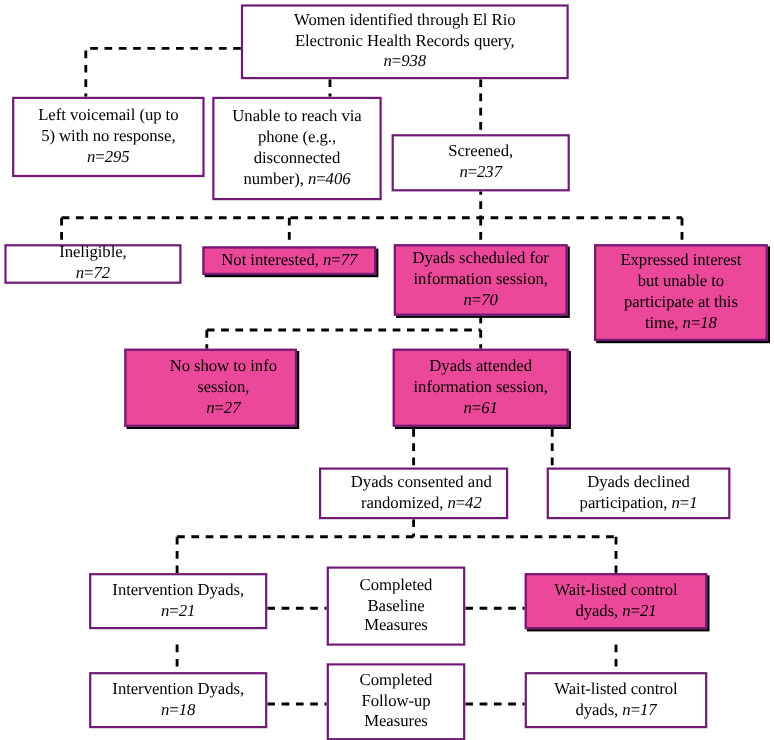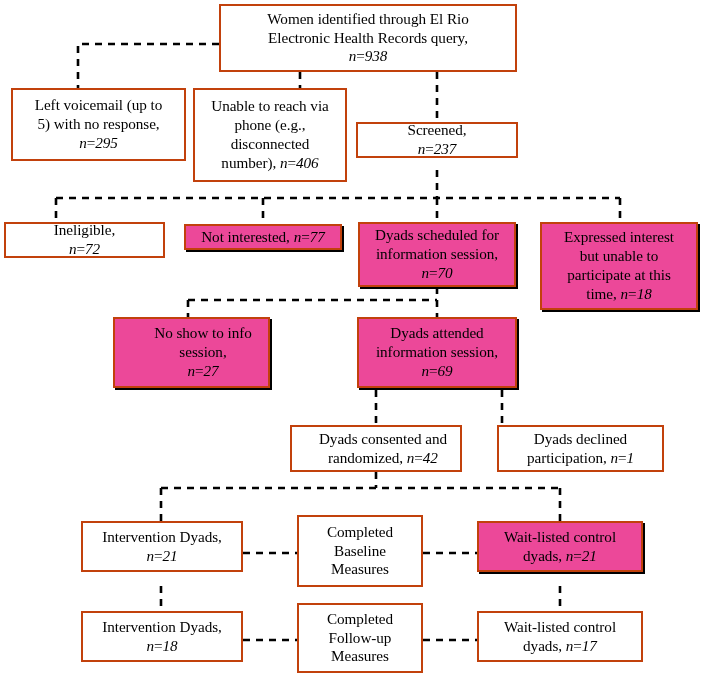--- a/index.html
+++ b/index.html
@@ -7,21 +7,21 @@
     position:relative;
     width:704px;height:673px;
     background:#ffffff;
     font-family:"Liberation Serif","DejaVu Serif",serif;
     overflow:hidden;
   }
   #wires{position:absolute;left:0;top:0;width:704px;height:673px;}
   .node{
     position:absolute;
     box-sizing:border-box;
-    border:2px solid #c2410c;
+    border:2px solid #701a75;
     background:#ffffff;
     display:flex;
     align-items:center;
     justify-content:center;
     text-align:center;
     color:#000000;
     font-size:15.2px;
     line-height:1.24;
     letter-spacing:-0.05px;
     padding:2px 5px;
@@ -88,21 +88,21 @@
 <em>n</em>=<em>295</em></span>
   </div>
 
   <div class="node" style="left:193px;top:88px;width:154px;height:94px;">
     <span class="txt">Unable to reach via
 phone (e.g.,
 disconnected
 number), <em>n</em>=<em>406</em></span>
   </div>
 
-  <div class="node" style="left:356px;top:122px;width:162px;height:36px;">
+  <div class="node" style="left:356px;top:122px;width:162px;height:52px;">
     <span class="txt">Screened,
 <em>n</em>=<em>237</em></span>
   </div>
 
   <div class="node" style="left:4px;top:222px;width:161px;height:36px;">
     <span class="txt">Ineligible,
 <em>n</em>=<em>72</em></span>
   </div>
 
   <div class="node shaded" style="left:184px;top:224px;width:158px;height:26px;">
@@ -124,21 +124,21 @@
 
   <div class="node shaded" style="left:113px;top:317px;width:157px;height:71px;padding-left:28px;">
     <span class="txt">No show to info
 session,
 <em>n</em>=<em>27</em></span>
   </div>
 
   <div class="node shaded" style="left:357px;top:317px;width:160px;height:71px;">
     <span class="txt">Dyads attended
 information session,
-<em>n</em>=<em>69</em></span>
+<em>n</em>=<em>61</em></span>
   </div>
 
   <div class="node" style="left:290px;top:425px;width:172px;height:47px;padding-left:19px;">
     <span class="txt">Dyads consented and
 randomized, <em>n</em>=<em>42</em></span>
   </div>
 
   <div class="node" style="left:472px;top:425px;width:167px;height:47px;margin-left:25px;">
     <span class="txt">Dyads declined
 participation, <em>n</em>=<em>1</em></span>

